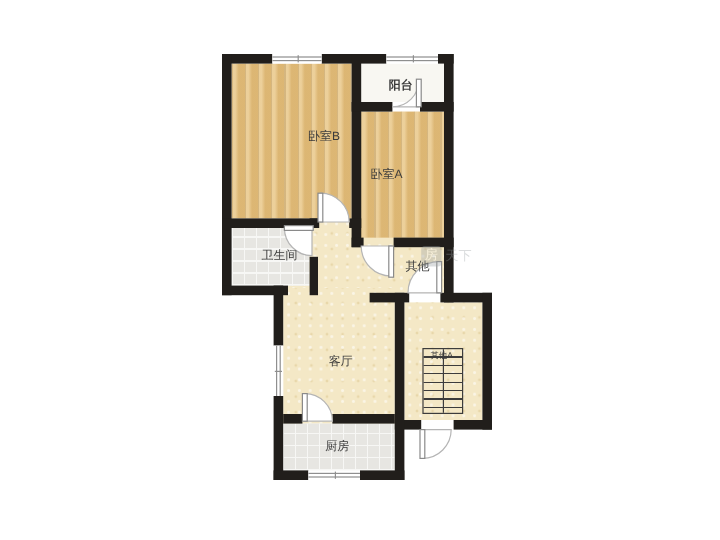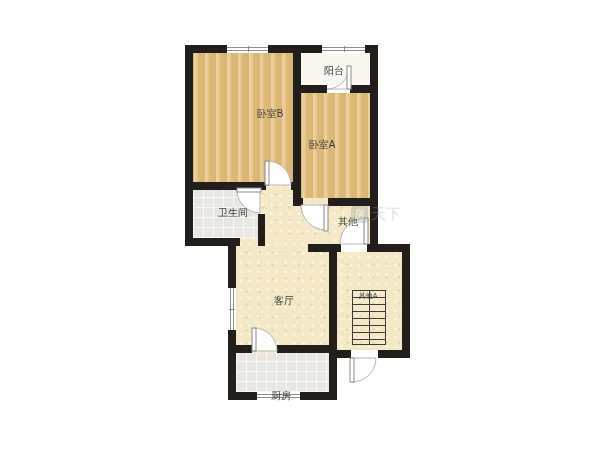--- a/index.html
+++ b/index.html
@@ -39,21 +39,21 @@
   .lbl{position:absolute;z-index:7;transform:translate(-50%,-50%);
        font-size:10px;color:var(--label);white-space:nowrap;}
   .lbl.small{font-size:7px;}
   .stairs{position:absolute;z-index:6;border:1px solid #3c3c3c;
     background-image:repeating-linear-gradient(to bottom, rgba(0,0,0,0) 0 6px, #3c3c3c 6px 7px);}
   .stairs:after{content:"";position:absolute;left:50%;top:0;bottom:0;width:1px;background:#3c3c3c;}
   #watermark{position:absolute;left:351px;top:205px;z-index:8;opacity:0.35;
     display:flex;align-items:center;gap:3px;}
   #wm-logo{width:17px;height:17px;border-radius:3px;background:#9aa0a3;color:#fff;
     font-size:11px;line-height:17px;text-align:center;}
-  #wm-text{font-size:15px;color:#9aa0a3;}
+  #wm-text{font-size:11px;color:#9aa0a3;}
 </style>
 </head>
 <body>
 
 <div id="plan">
 
   <div class="room cream" style="left:240px;top:182px;width:130px;height:62px;"></div>
   <div class="room wood" style="left:193px;top:53px;width:100px;height:129px;"></div>
   <div class="room balc" style="left:301px;top:53px;width:69px;height:32px;"></div>
   <div class="room wood" style="left:301px;top:93px;width:69px;height:105px;"></div>
@@ -137,27 +137,27 @@
       <rect x="252" y="328" width="4" height="23" fill="#ffffff" stroke="#8a8a8a" stroke-width="1"></rect>
     </g>
     <g>
       <path d="M352 358 L352 382 A24 24 0 0 0 376 358 Z" fill="#ffffff" stroke="#b5b5b5" stroke-width="1"></path>
       <rect x="350" y="358" width="4" height="24" fill="#ffffff" stroke="#8a8a8a" stroke-width="1"></rect>
     </g>
   </svg>
 
   <div class="stairs" style="left:352px;top:290px;width:32px;height:53px;"></div>
 
-  <span class="lbl" style="left:334px;top:71px;">阳台</span>
+  <span class="lbl" style="left:334px;top:71px;font-weight:bold;">阳台</span>
   <span class="lbl" style="left:270px;top:114px;">卧室B</span>
   <span class="lbl" style="left:322px;top:145px;">卧室A</span>
   <span class="lbl" style="left:233px;top:213px;">卫生间</span>
   <span class="lbl" style="left:348px;top:222px;font-family:Liberation Mono, monospace;">其他</span>
   <span class="lbl" style="left:284px;top:301px;font-family:Liberation Serif, serif;">客厅</span>
   <span class="lbl small" style="left:368px;top:296px;">其他A</span>
-  <span class="lbl" style="left:281px;top:372px;margin-top:24px;">厨房</span>
+  <span class="lbl" style="left:281px;top:372px;">厨房</span>
 
   <div id="watermark">
     <div id="wm-logo">房</div>
     <div id="wm-text">天下</div>
   </div>
 
 </div>
 
 </body></html>

